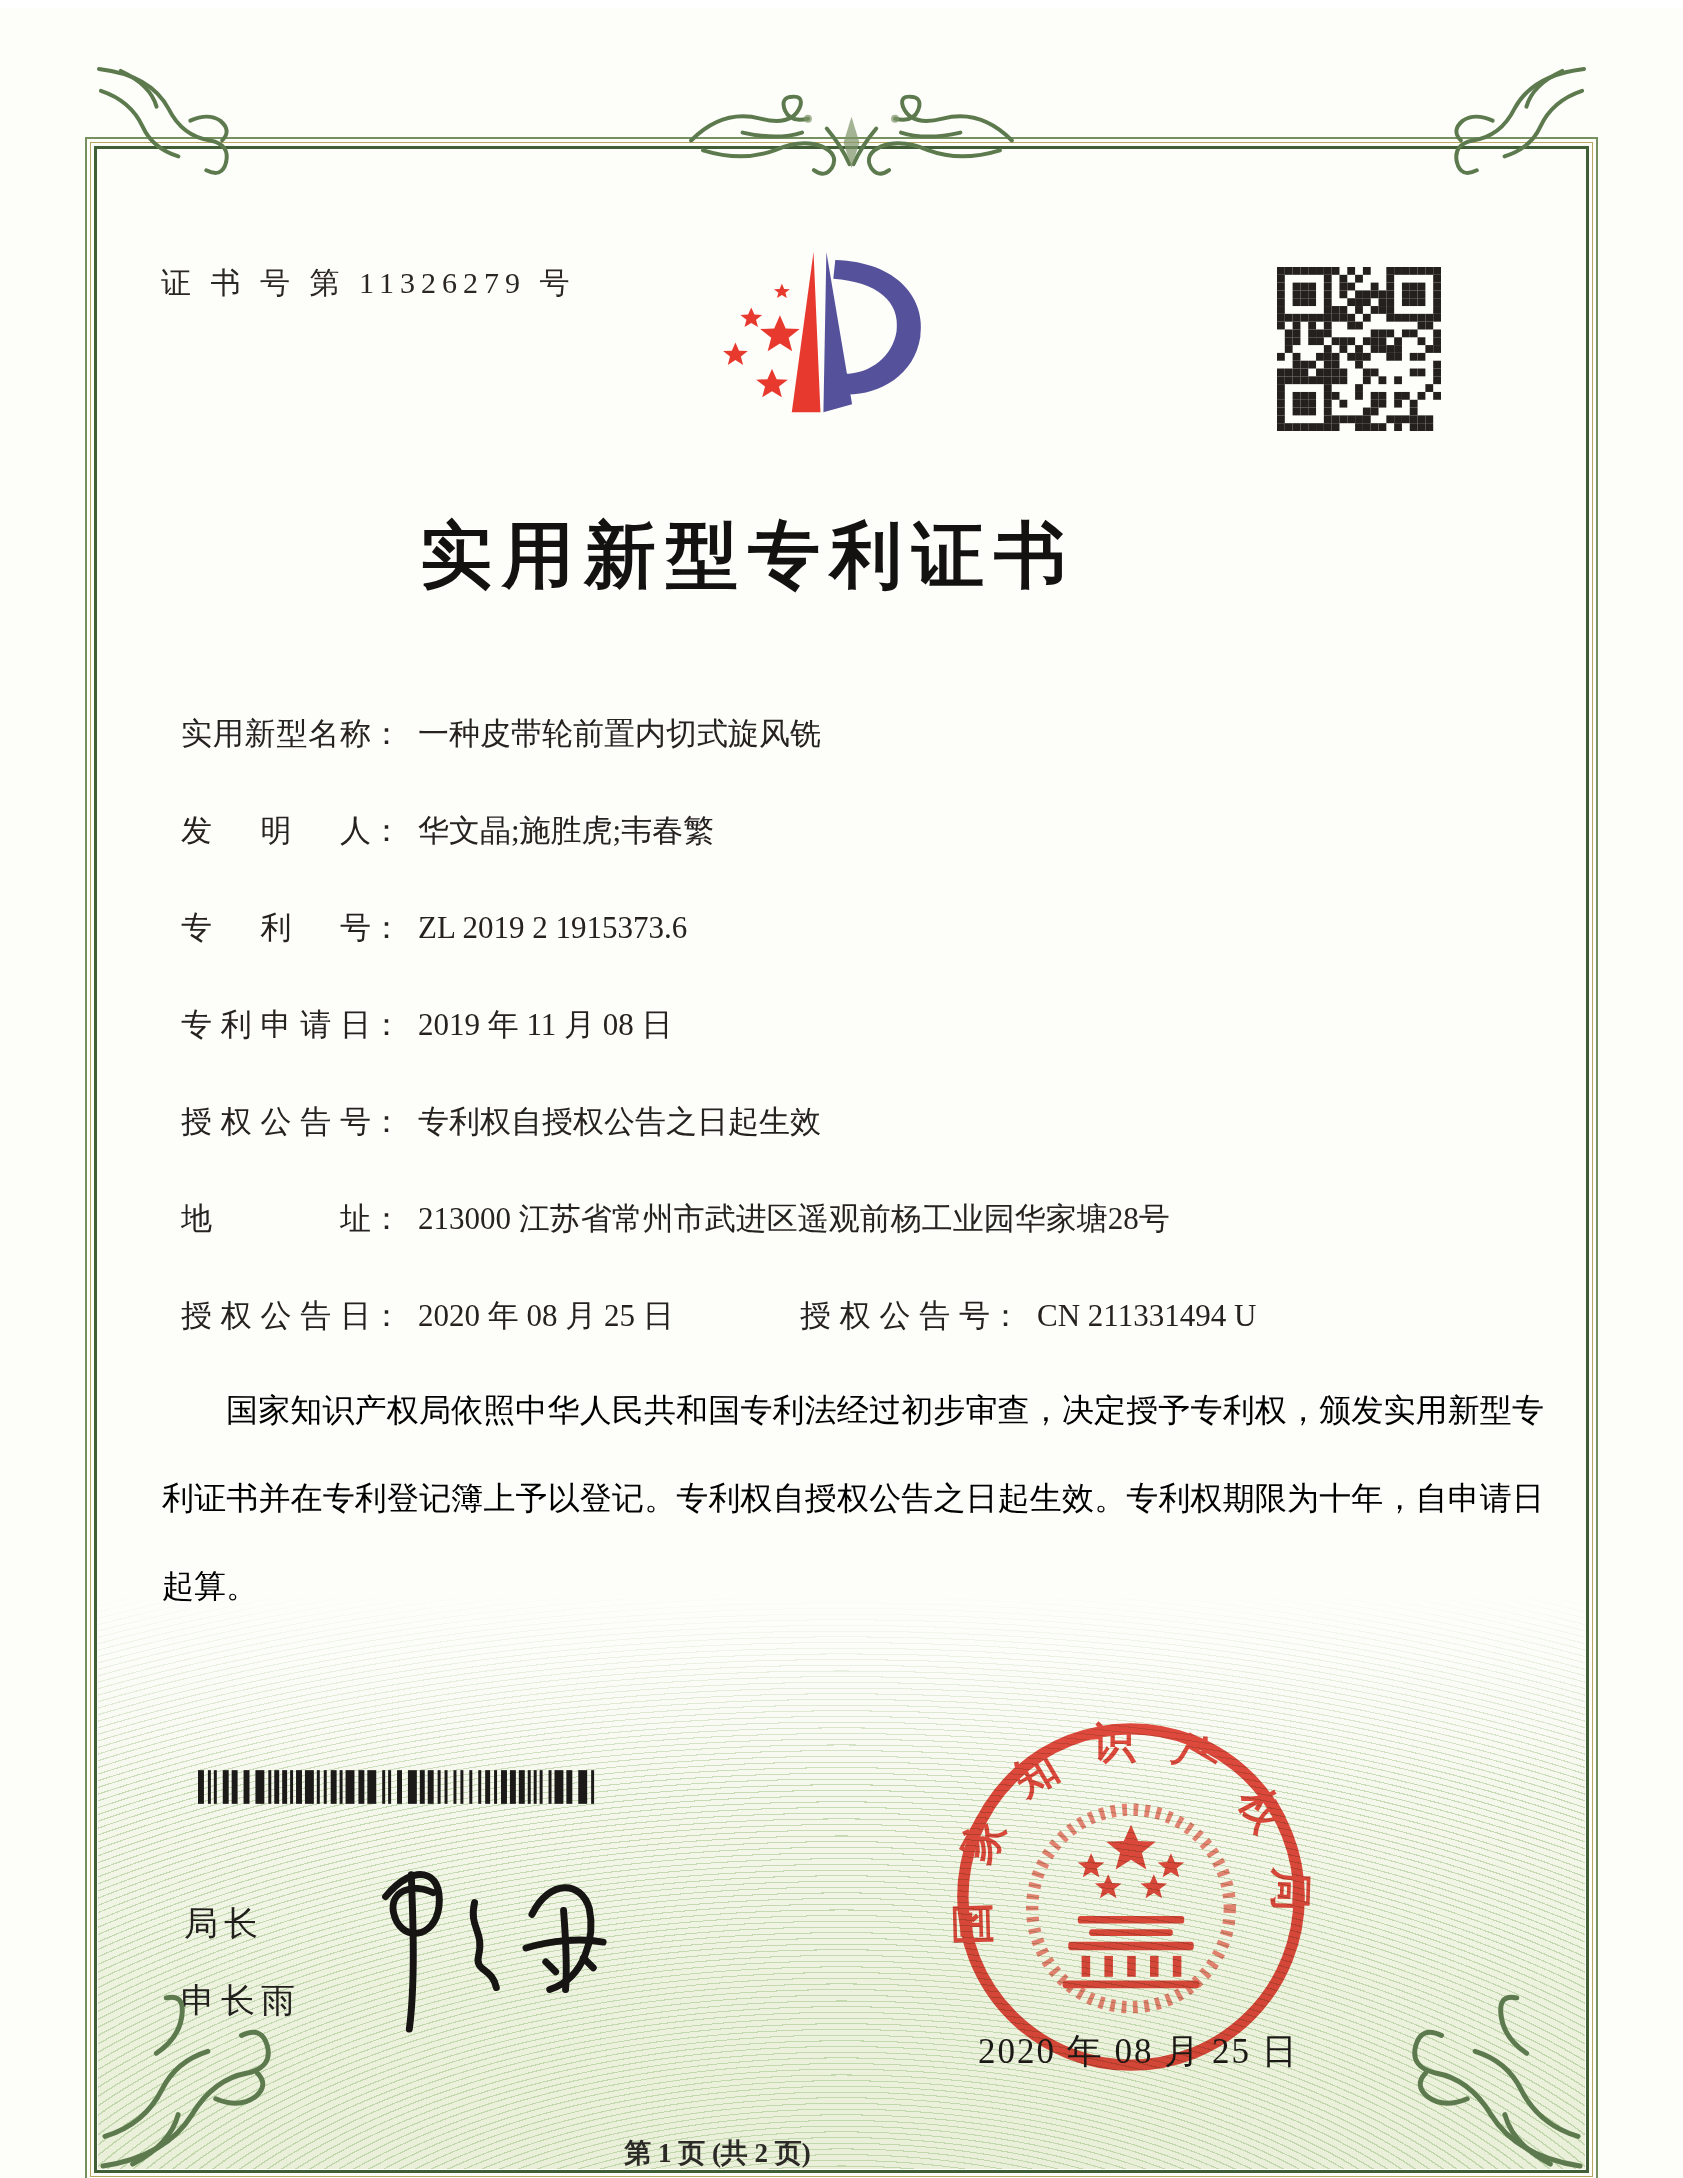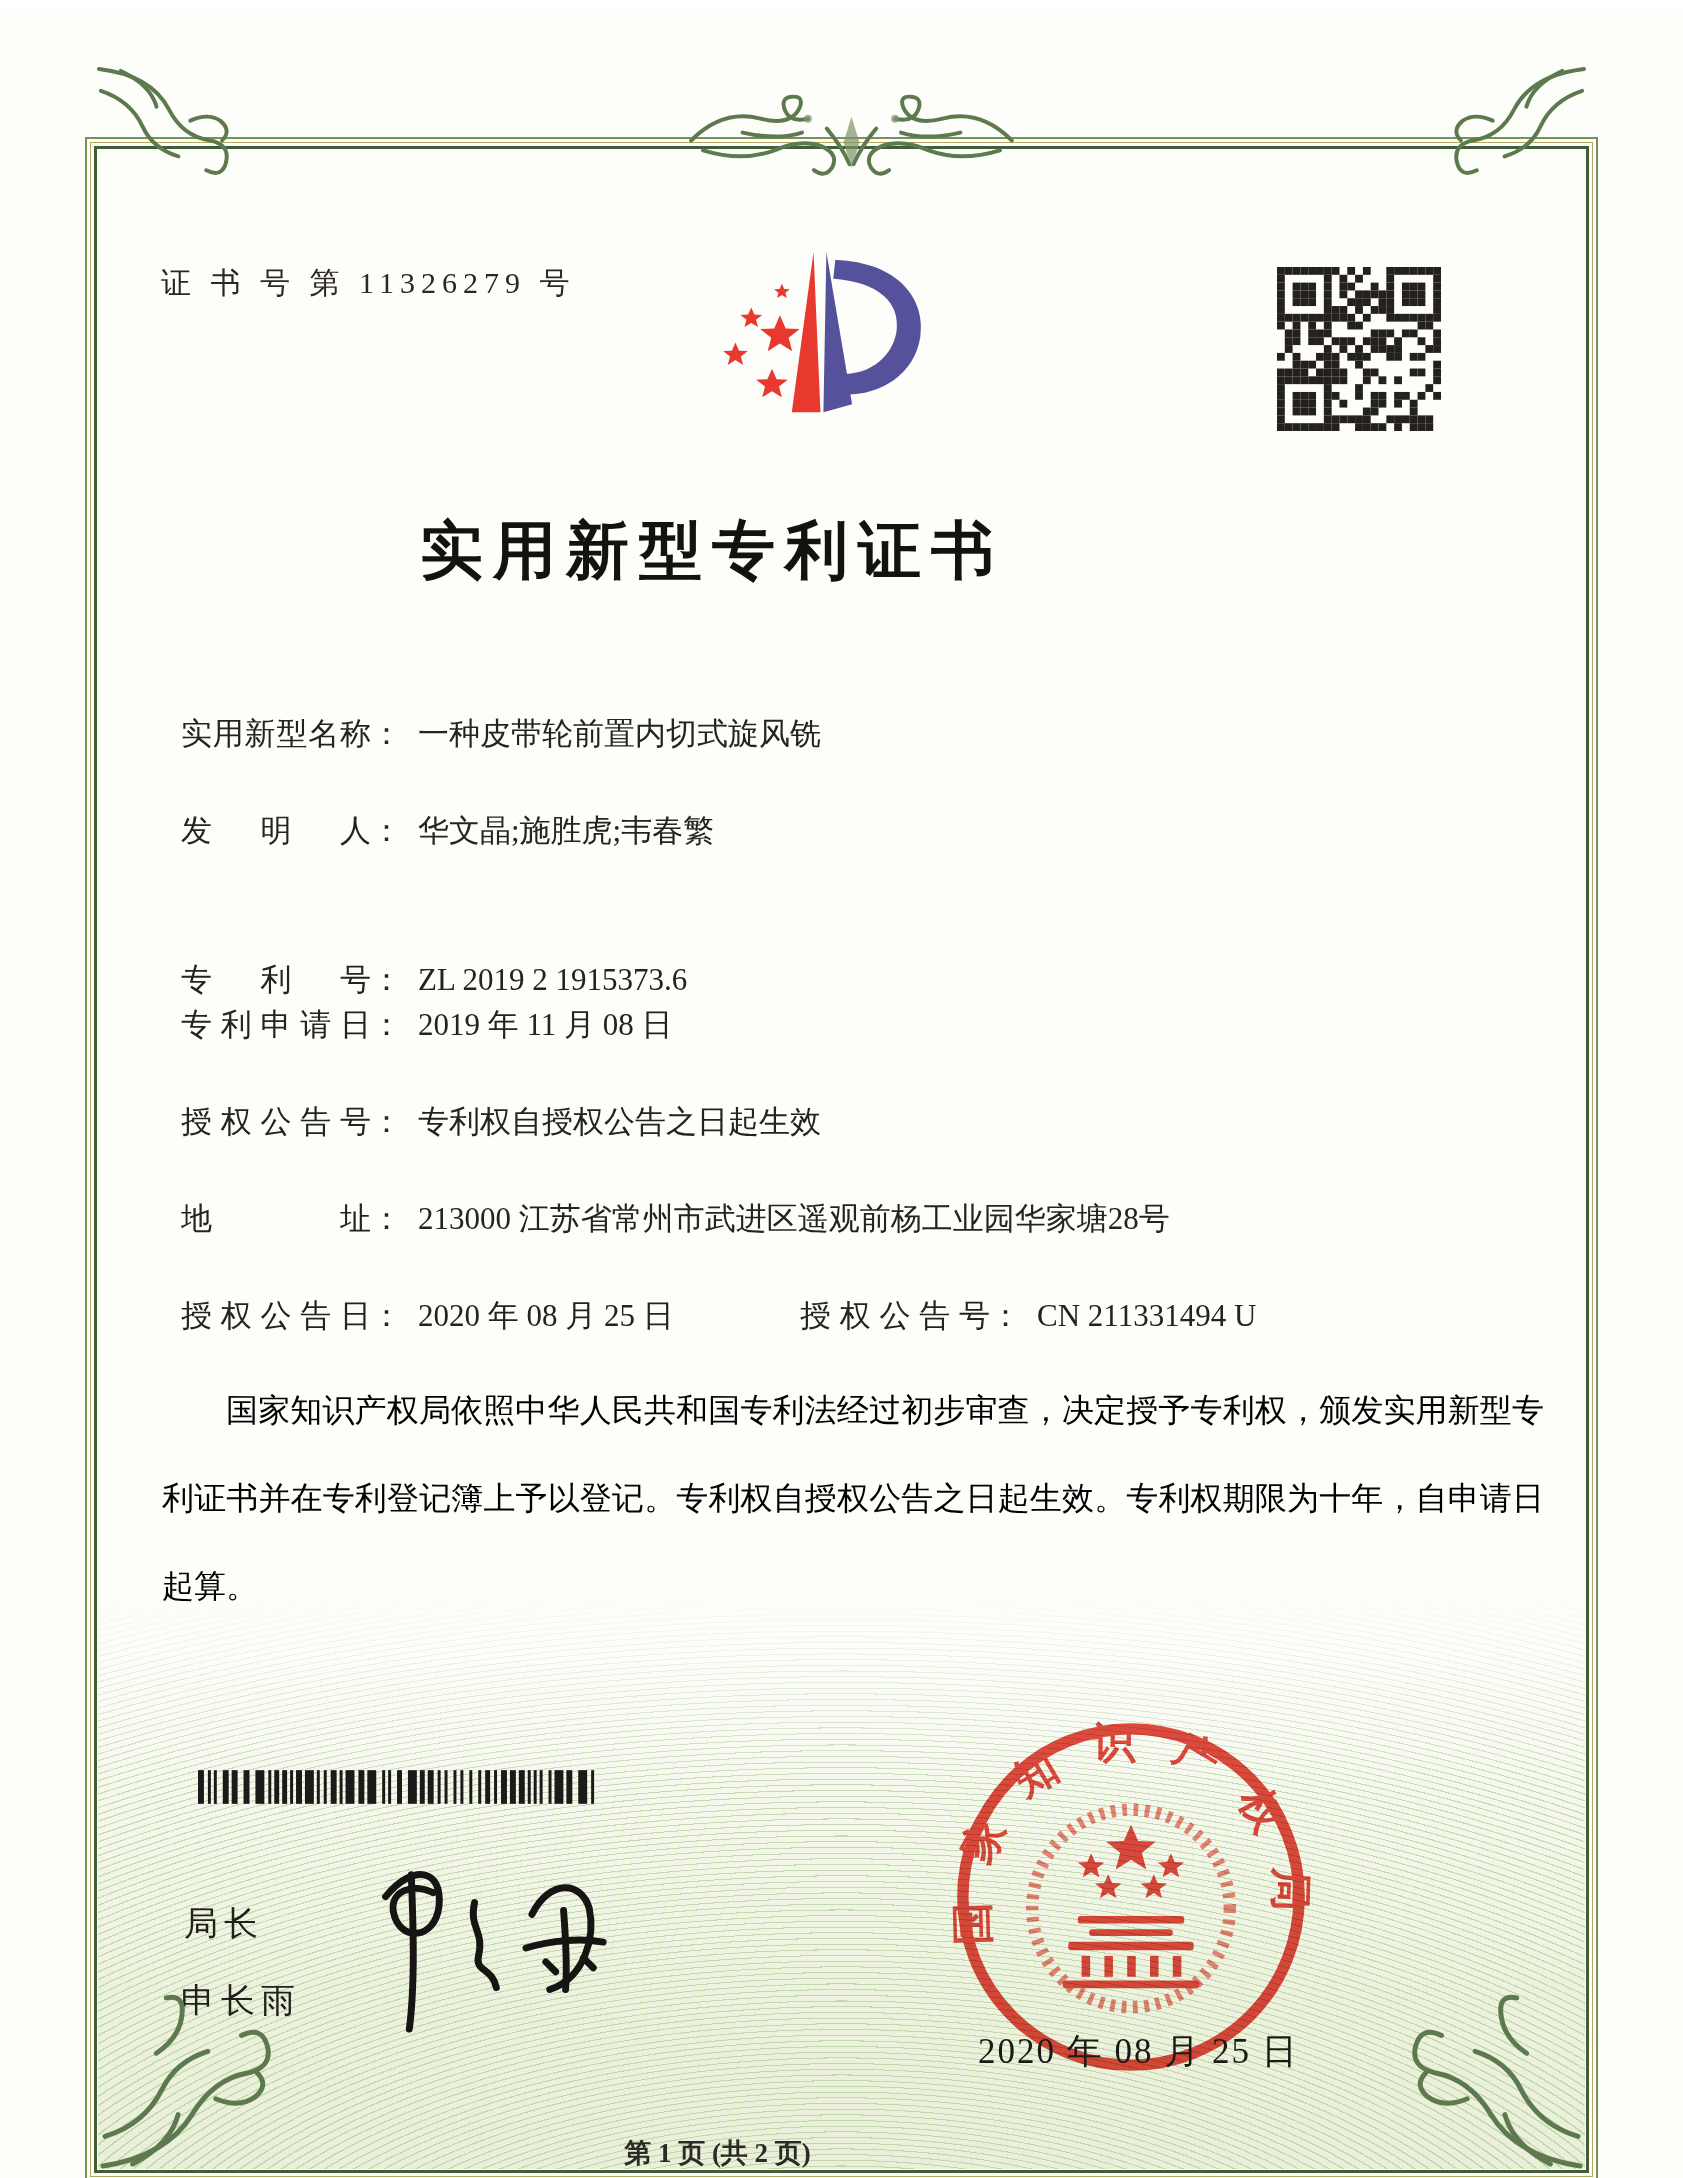--- a/index.html
+++ b/index.html
@@ -16,21 +16,21 @@
   
   .waves{position:absolute;left:98px;right:98px;top:1584px;bottom:17px;
     background:
       linear-gradient(180deg, rgba(253,253,250,1) 0%, rgba(253,253,250,0) 34%),
       repeating-radial-gradient(ellipse 2871px 1485px at 50% 140%,
          rgba(160,195,135,.55) 0 2px, rgba(255,255,255,0) 2px 11px),
       linear-gradient(180deg,#fdfdfa 0%, #edf2de 70%, #e9efd8 100%);
   }
   
   .certno{position:absolute;left:161px;top:255px;font-size:30px;letter-spacing:6px;color:#2b2722;}
-  .title{position:absolute;left:420px;top:500px;font-size:63px;font-weight:700;
+  .title{position:absolute;left:420px;top:500px;font-size:72px;font-weight:700;
     letter-spacing:10px;white-space:nowrap;color:#141210;}
   .frow{position:absolute;left:181px;font-size:31px;white-space:nowrap;color:#262220;}
   .flabel{display:inline-block;width:190px;text-align:justify;text-align-last:justify;vertical-align:bottom;}
   .fvalue{margin-left:16px;}
   .fpair2{position:absolute;left:619px;top:0;}
   .body-text{position:absolute;left:162px;width:1382px;top:1358px;font-size:32px;
     line-height:88px;text-align:justify;color:#000000;}
   .body-text p{margin:0;text-indent:2em;}
   .director-title{position:absolute;left:184px;top:1893px;font-size:34px;letter-spacing:6px;color:#22201d;}
   .director-name{position:absolute;left:181px;top:1970px;font-size:34px;letter-spacing:6px;color:#22201d;}
@@ -384,21 +384,21 @@
     </svg>
 
   <div class="title">实用新型专利证书</div>
 
   <div class="frow" style="top:802px">
     <span class="flabel">发明人</span><span>：</span><span class="fvalue">华文晶;施胜虎;韦春繁</span>
   </div>
   <div class="frow" style="top:705px">
     <span class="flabel">实用新型名称</span><span>：</span><span class="fvalue">一种皮带轮前置内切式旋风铣</span>
   </div>
-  <div class="frow" style="top:951px">
+  <div class="frow" style="top:899px">
     <span class="flabel">专利号</span><span>：</span><span class="fvalue">ZL 2019 2 1915373.6</span>
   </div>
   <div class="frow" style="top:996px">
     <span class="flabel">专利申请日</span><span>：</span><span class="fvalue">2019 年 11 月 08 日</span>
   </div>
   <div class="frow" style="top:1093px">
     <span class="flabel">授权公告号</span><span>：</span><span class="fvalue">专利权自授权公告之日起生效</span>
   </div>
   <div class="frow" style="top:1190px">
     <span class="flabel">地址</span><span>：</span><span class="fvalue">213000 江苏省常州市武进区遥观前杨工业园华家塘28号</span>

